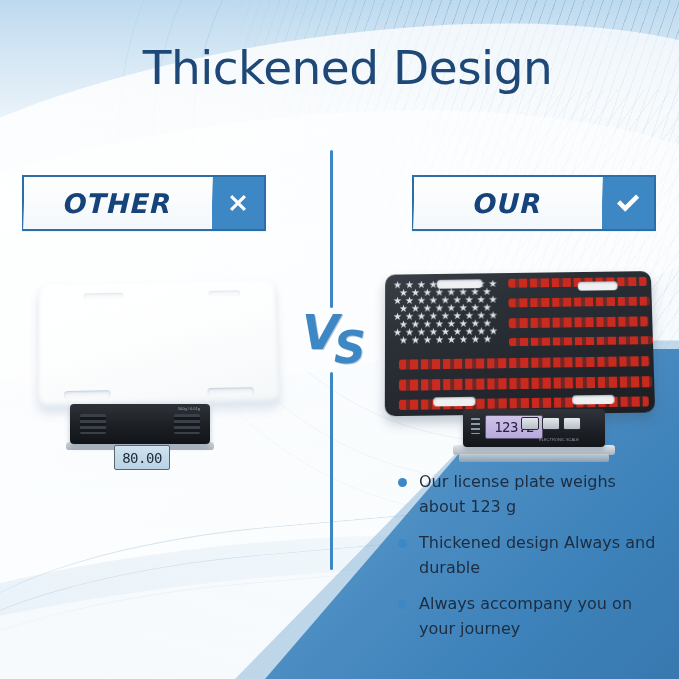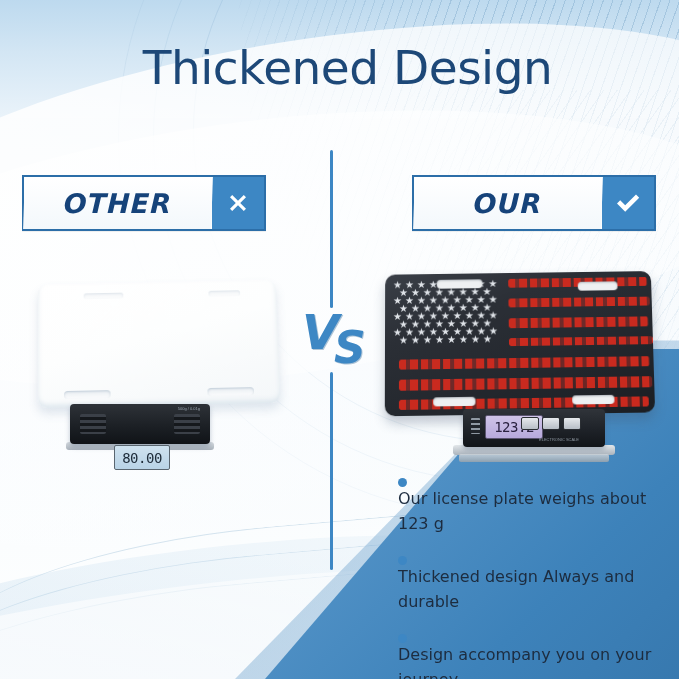--- a/index.html
+++ b/index.html
@@ -251,21 +251,21 @@
   }
   .scale-right .base2{
     position:absolute;left:-4px;bottom:-15px;width:150px;height:8px;border-radius:2px;
     background:linear-gradient(180deg,#cfd6dc,#9aa4ad);opacity:.85;
   }
 
   
   .blist{position:absolute;}
   #list-left{left:34px;top:487px;width:250px;}
   #list-right{left:398px;top:470px;width:260px;}
-  .bitem{display:flex;align-items:flex-start;margin-bottom:11px;flex-direction:column;}
+  .bitem{display:flex;align-items:flex-start;margin-bottom:11px;}
   .dot{
     flex:0 0 auto;width:9px;height:9px;border-radius:50%;background:#3d87c4;
     margin-top:8px;margin-right:12px;
   }
   .btext{
     font-family:"DejaVu Sans", sans-serif;
     font-size:16.5px;line-height:1.62;color:#1d2c3f;
   }
   #list-right .btext{font-size:16px;line-height:1.56;}
 </style>
@@ -438,17 +438,17 @@
     <div class="bitem">
       <span class="dot"></span>
       <span class="btext">Our license plate weighs about 123 g</span>
     </div>
     <div class="bitem">
       <span class="dot"></span>
       <span class="btext">Thickened design Always and durable</span>
     </div>
     <div class="bitem">
       <span class="dot"></span>
-      <span class="btext">Design accompany you on your journey</span>
+      <span class="btext">Always accompany you on your journey</span>
     </div>
   </div>
 
 </div>
 
 </body></html>

